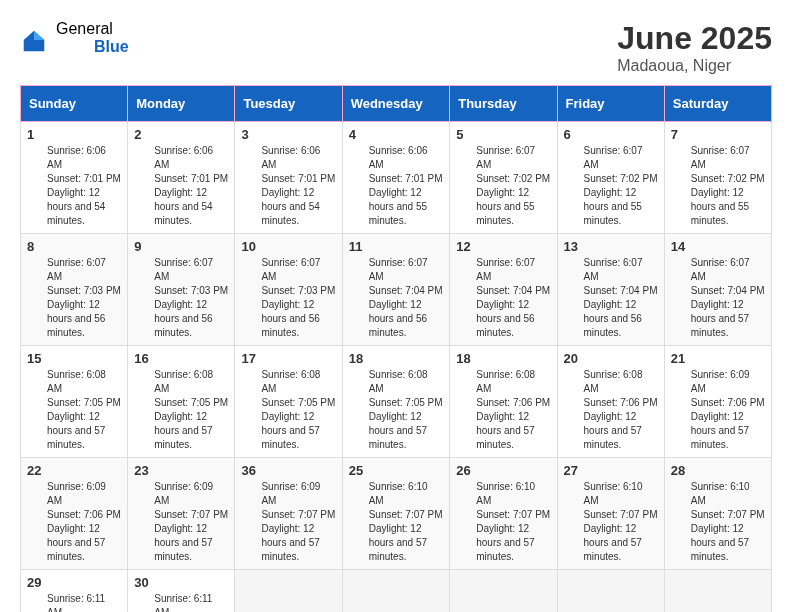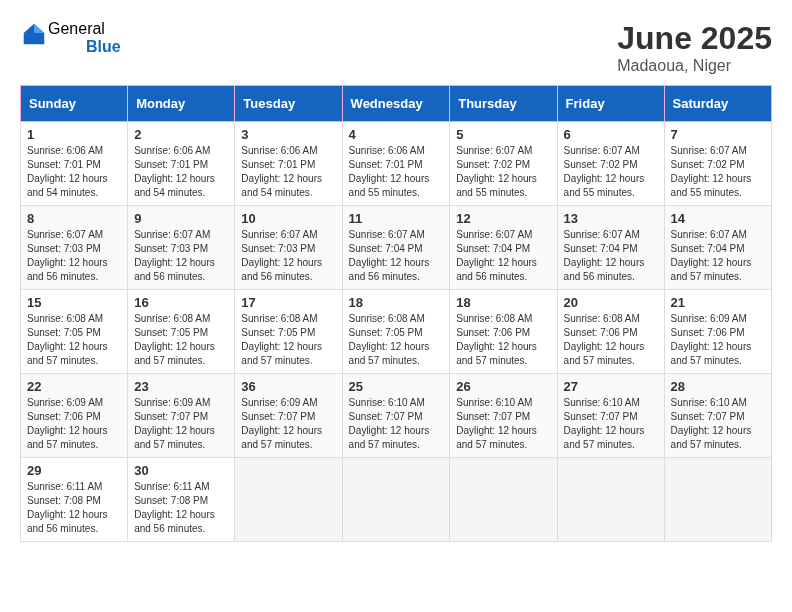--- a/index.html
+++ b/index.html
@@ -11,22 +11,22 @@
       padding: 20px;
     }
     .header-area {
       display: flex;
       justify-content: space-between;
       align-items: flex-start;
       margin-bottom: 10px;
     }
     .logo {
       display: flex;
-      align-items: flex-start;
-      gap: 0;
+      align-items: flex-end;
+      gap: 8px;
     }
     .logo-text {
       display: flex;
       flex-direction: column;
       line-height: 1.1;
     }
     .logo-blue {
       font-size: 16px;
       font-weight: bold;
       color: #1565c0;
@@ -76,20 +76,21 @@
     .day-number {
       font-size: 13px;
       font-weight: bold;
       display: block;
       margin-bottom: 2px;
     }
     .day-info {
       font-size: 10px;
       line-height: 1.4;
       color: #333;
+      margin-left: 20px;
     }
     .empty-cell {
       background: #f5f5f5 !important;
     }
   </style>
 </head>
 <body>
 
 <div class="header-area">
   <div class="logo">

